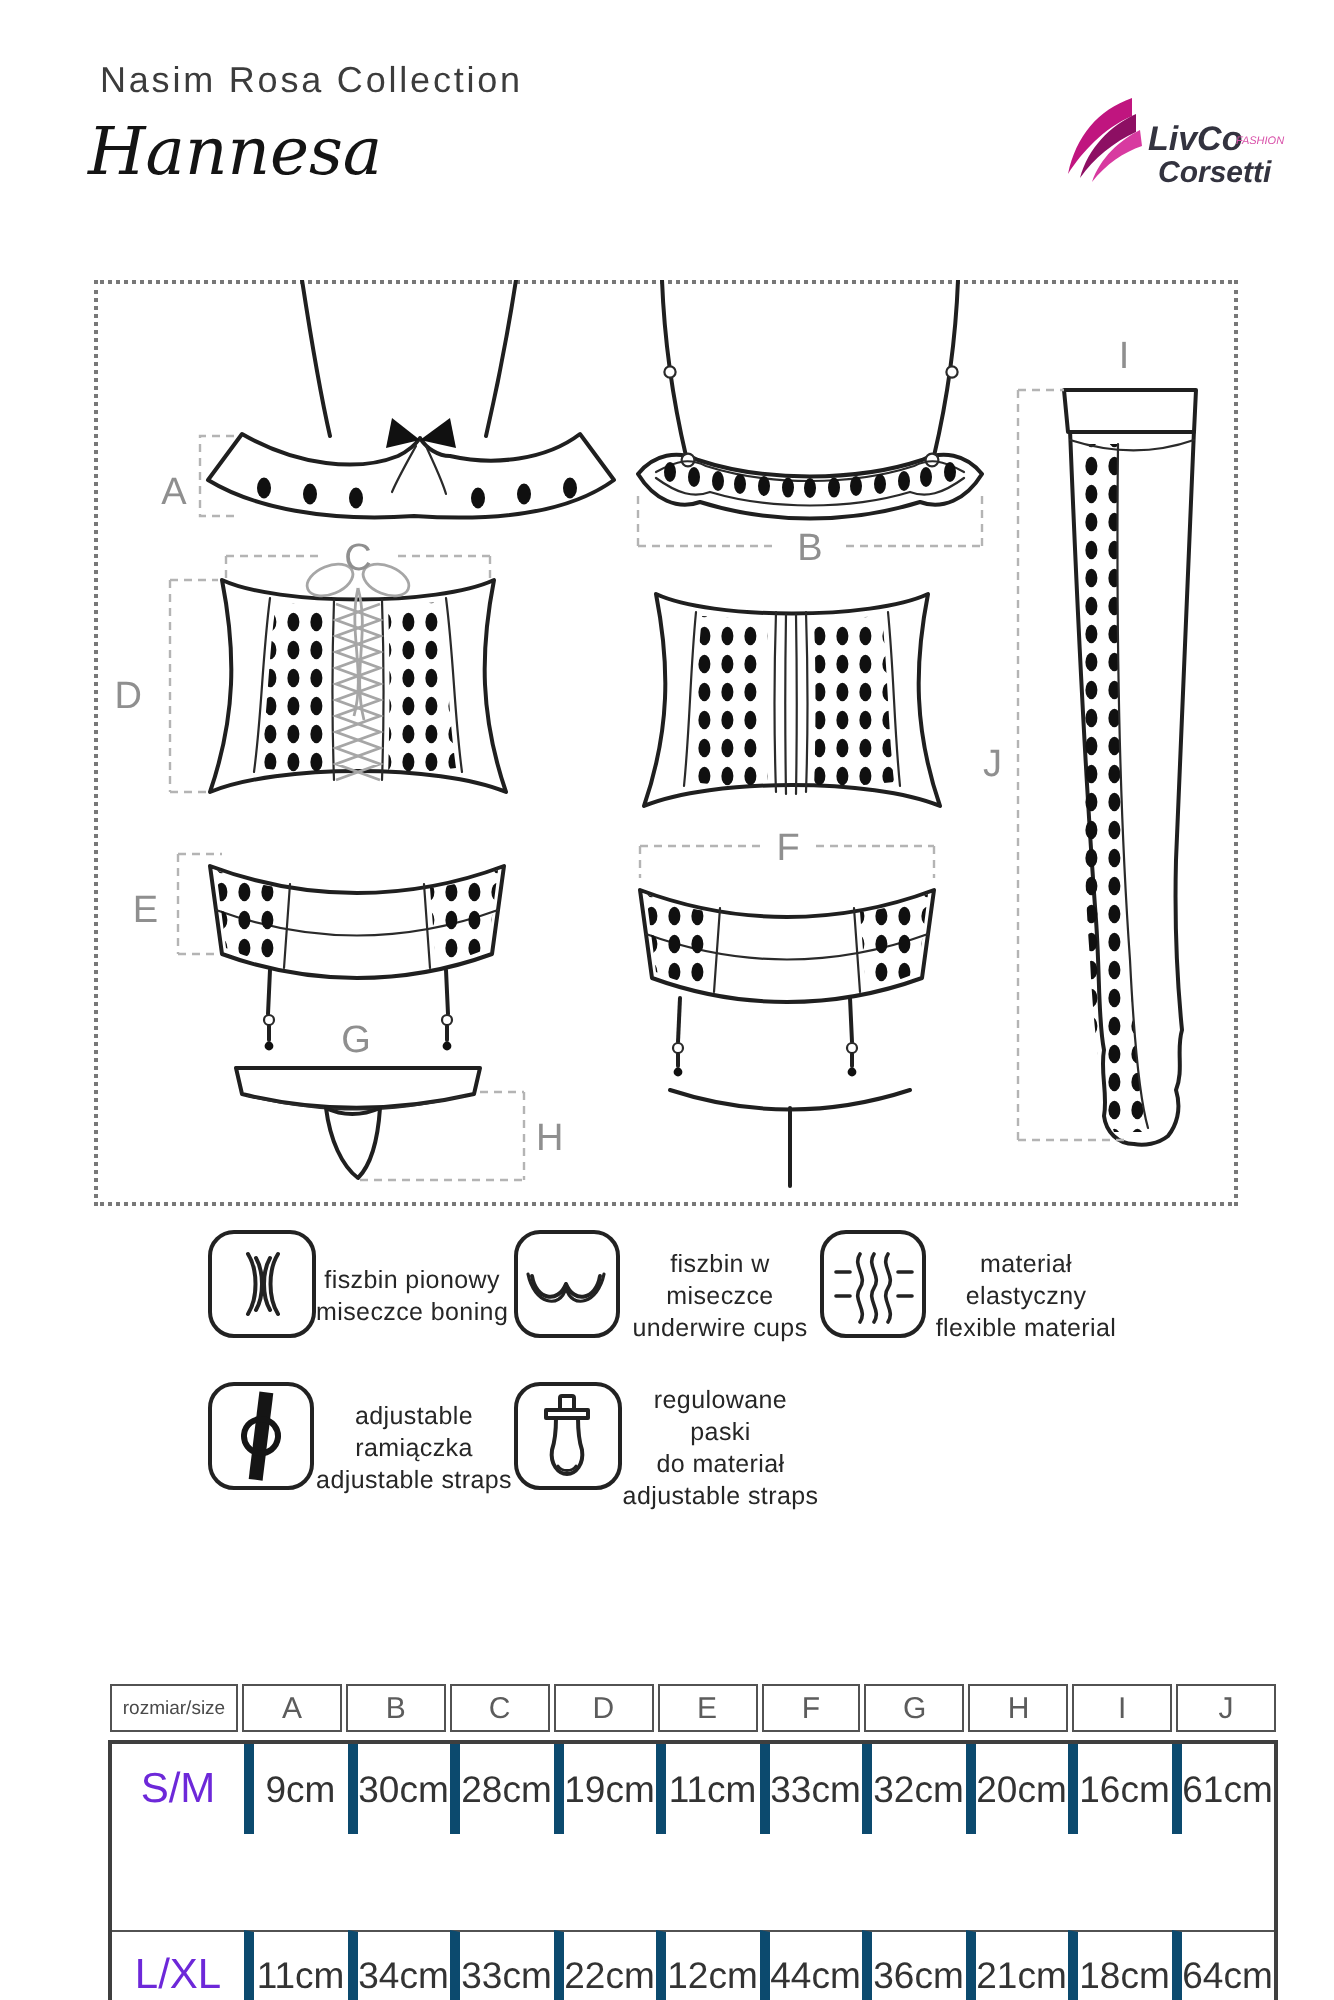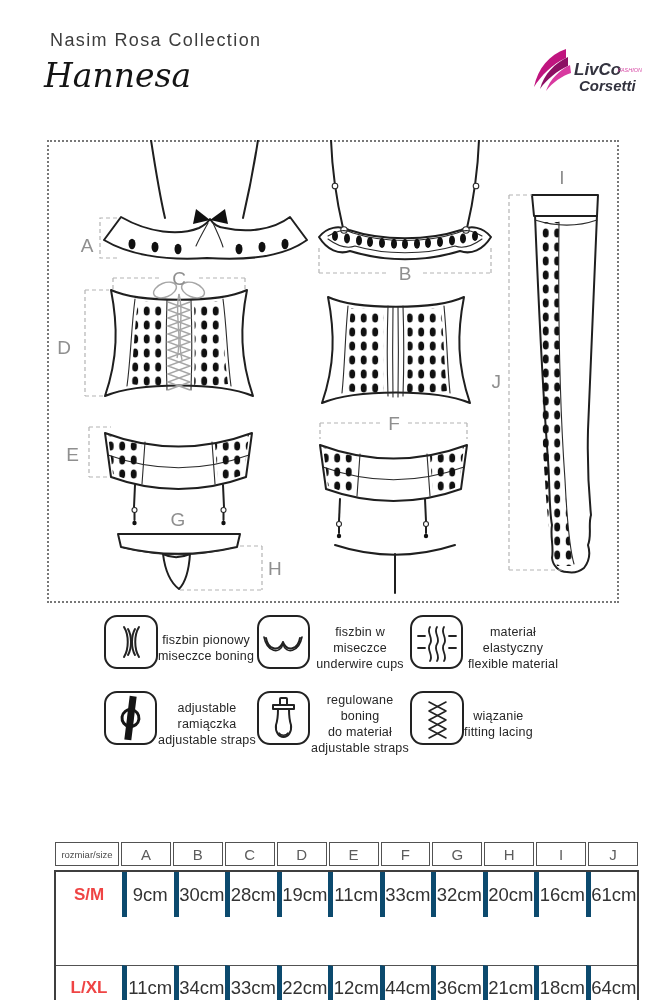--- a/index.html
+++ b/index.html
@@ -32,21 +32,21 @@
   .size-header{display:grid;grid-template-columns:66px repeat(10,1fr);}
   .hcell{border:1px solid #525252;margin:0 1px;height:24px;display:flex;align-items:center;
         justify-content:center;font-size:15px;color:#5c5c5c;box-sizing:border-box;}
   .hcell.corner{font-size:9.5px;color:#4a4a4a;letter-spacing:0;}
   .size-body{margin-top:4px;border:2px solid #3f3f3f;display:grid;
         grid-template-columns:66px repeat(10,1fr);}
   .bcell{height:45px;display:flex;align-items:center;justify-content:center;
         font-size:18.5px;color:#333;box-sizing:border-box;}
   .bcell.bl{border-left:5px solid #0c4a6e;}
   .bcell.bt{border-top:1px solid #525252;margin-top:48px;}
-  .bcell.slabel{font-size:17px;color:#ef4444;font-weight:bold;}
+  .bcell.slabel{font-size:21px;color:#6d28d9;}
 </style>
 </head>
 <body>
 
 <div class="page">
 
   <div class="collection-title">Nasim Rosa Collection</div>
   <div class="product-name">Hannesa</div>
 
   <svg class="logo" viewBox="0 0 114 50">
@@ -289,35 +289,23 @@
       <div class="feature">
         <div class="icon-box">
           <svg width="49" height="49" viewBox="0 0 49 49">
             <rect class="iglyph" stroke-width="2" x="21" y="4" width="7" height="7" rx="1"></rect>
             <rect class="iglyph" stroke-width="2" x="14" y="11" width="21" height="4"></rect>
             <path class="iglyph" stroke-width="2" d="M19,15 C19,24 18,28 17,31 C16,38 20,43 24.5,43 C29,43 33,38 32,31 C31,28 30,24 30,15"></path>
             <path class="iglyph" stroke-width="1.4" d="M20,39 C22,42 27,42 29,39"></path>
           </svg>
         </div>
         <div class="feature-caption">
-          <span>regulowane boning</span>
+          <span>regulowane paski</span>
           <span>do materiał</span>
           <span>adjustable straps</span>
-        </div>
-      </div>
-      <div class="feature">
-        <div class="icon-box">
-          <svg width="49" height="49" viewBox="0 0 49 49">
-            <polyline class="iglyph" stroke-width="1.6" points="16,8 33,17 16,26 33,35 16,44"></polyline>
-            <polyline class="iglyph" stroke-width="1.6" points="33,8 16,17 33,26 16,35 33,44"></polyline>
-          </svg>
-        </div>
-        <div class="feature-caption">
-          <span>wiązanie</span>
-          <span>fitting lacing</span>
         </div>
       </div>
     </div>
   </div>
 
   <div class="size-table">
     <div class="size-header">
       <div class="hcell corner">rozmiar/size</div>
       <div class="hcell">A</div>
       <div class="hcell">B</div>

